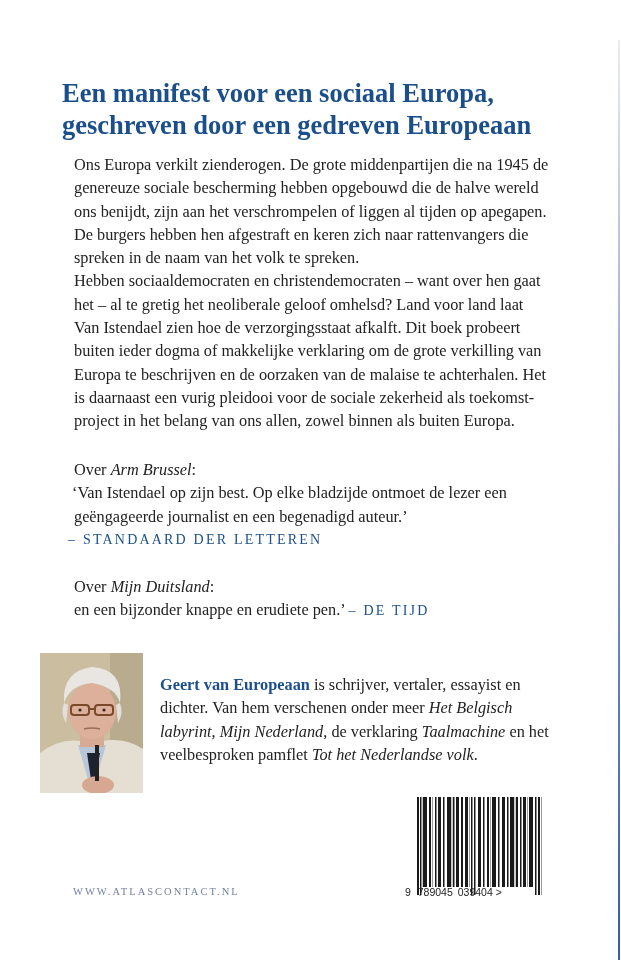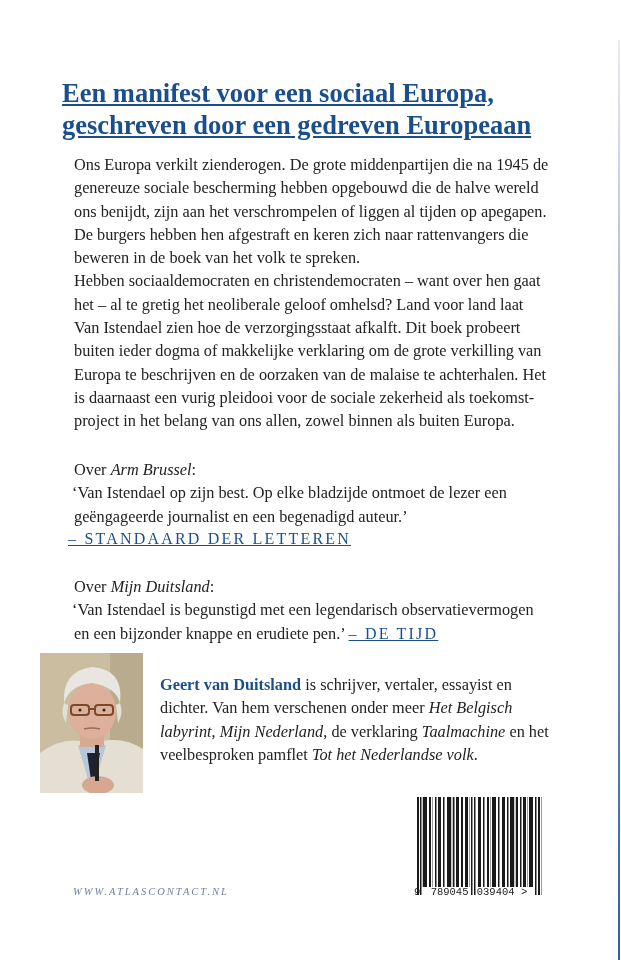--- a/index.html
+++ b/index.html
@@ -11,96 +11,93 @@
     }
     .spine-edge {
       position: absolute; top: 40px; right: 1px; width: 2px; bottom: 0;
       background: linear-gradient(to bottom, rgba(180,190,215,0.3) 0%, #8a9cc8 45%, #2f5fa0 100%);
     }
     .heading {
       position: absolute; left: 62px; top: 77px; width: 520px;
       color: #1b4f8c; font-weight: bold; font-size: 26.5px; line-height: 32px;
       margin: 0;
     }
-    .heading span { display: block; white-space: nowrap; text-decoration: underline; }
+    .heading span { display: block; white-space: nowrap; }
     .body-text {
       position: absolute; left: 74px; top: 153px; width: 480px;
       font-size: 16.3px; line-height: 23.3px; color: #222;
     }
     .body-text .ln { display: block; white-space: nowrap; }
     .quote-block { position: absolute; left: 72px; width: 500px; font-size: 16.3px; line-height: 23.3px; color: #222; }
     .quote-block .ln { display: block; white-space: nowrap; }
     .quote-block i { font-style: italic; }
     .source {
-      color: #1b4f8c; font-size: 16px; letter-spacing: 2.2px; text-transform: uppercase;
+      color: #1b4f8c; font-size: 14px; letter-spacing: 2.2px; text-transform: uppercase;
       font-weight: normal;
-      text-decoration: underline;
     }
     .source-line { display: block; white-space: nowrap; margin-left: -4px; line-height: 22px; }
     .photo {
       position: absolute; left: 40px; top: 653px; width: 103px; height: 140px;
       overflow: hidden;
       background: linear-gradient(160deg, #d9cdb6 0%, #c2b397 55%, #a89a80 100%);
     }
     .author {
       position: absolute; left: 160px; top: 673px; width: 420px;
       font-size: 16.3px; line-height: 23.3px; color: #222;
     }
     .author .ln { display: block; white-space: nowrap; }
     .author b { color: #1b4f8c; }
     .author i { font-style: italic; margin-top: 30px; }
     .barcode {
       position: absolute; left: 405px; top: 795px; width: 160px; height: 110px;
     }
     .barcode-digits {
       position: absolute; left: 405px; top: 886px;
-      font-family: Liberation Mono, monospace; font-size: 10.5px; color: #222;
+      font-family: Liberation Sans, sans-serif; font-size: 10.5px; color: #222;
       white-space: nowrap;
-      margin-left: 9px;
     }
     .website {
       position: absolute; left: 73px; top: 886px;
-      font-size: 10.5px; letter-spacing: 2px; color: #7380a0; font-style: italic;
+      font-size: 10.5px; letter-spacing: 2px; color: #7380a0;
     }
   </style>
 </head>
 <body>
 
 <div class="spine-edge"></div>
 
 <h1 class="heading">
   <span>Een manifest voor een sociaal Europa,</span>
   <span>geschreven door een gedreven Europeaan</span>
 </h1>
 
 <div class="body-text">
   <span class="ln">Ons Europa verkilt zienderogen. De grote middenpartijen die na 1945 de</span>
   <span class="ln">genereuze sociale bescherming hebben opgebouwd die de halve wereld</span>
   <span class="ln">ons benijdt, zijn aan het verschrompelen of liggen al tijden op apegapen.</span>
   <span class="ln">De burgers hebben hen afgestraft en keren zich naar rattenvangers die</span>
-  <span class="ln">beweren in de boek van het volk te spreken.</span>
+  <span class="ln">spreken in de naam van het volk te spreken.</span>
   <span class="ln">Hebben sociaaldemocraten en christendemocraten – want over hen gaat</span>
   <span class="ln">het – al te gretig het neoliberale geloof omhelsd? Land voor land laat</span>
   <span class="ln">Van Istendael zien hoe de verzorgingsstaat afkalft. Dit boek probeert</span>
   <span class="ln">buiten ieder dogma of makkelijke verklaring om de grote verkilling van</span>
   <span class="ln">Europa te beschrijven en de oorzaken van de malaise te achterhalen. Het</span>
   <span class="ln">is daarnaast een vurig pleidooi voor de sociale zekerheid als toekomst-</span>
   <span class="ln">project in het belang van ons allen, zowel binnen als buiten Europa.</span>
 </div>
 
 <div class="quote-block" style="top:458px;">
   <span class="ln" style="padding-left:2px;"><span>Over </span><i>Arm Brussel</i><span>:</span></span>
   <span class="ln">‘Van Istendael op zijn best. Op elke bladzijde ontmoet de lezer een</span>
   <span class="ln" style="padding-left:2px;">geëngageerde journalist en een begenadigd auteur.’</span>
   <span class="source-line"><span class="source">– STANDAARD DER LETTEREN</span></span>
 </div>
 
 <div class="quote-block" style="top:575px;">
   <span class="ln" style="padding-left:2px;"><span>Over </span><i>Mijn Duitsland</i><span>:</span></span>
-  <span class="ln">‘Van Istendael is begunstigd met een legendarisch observatievermogen</span>
   <span class="ln" style="padding-left:2px;"><span>en een bijzonder knappe en erudiete pen.’ </span><span class="source">– DE TIJD</span></span>
 </div>
 
 <div class="photo">
   <svg width="103" height="140" viewBox="0 0 103 140">
     <rect x="0" y="0" width="103" height="140" fill="#cdbf a3"></rect>
     <rect x="0" y="0" width="103" height="140" fill="#cbbd9f"></rect>
     <rect x="70" y="0" width="33" height="140" fill="#b9ab8e"></rect>
 
     <path d="M0 100 Q20 85 40 88 L62 88 Q85 84 103 96 L103 140 L0 140 Z" fill="#e4dfd2"></path>
@@ -123,21 +120,21 @@
     <circle cx="40" cy="57" r="1.6" fill="#3a2a22"></circle>
     <circle cx="64" cy="57" r="1.6" fill="#3a2a22"></circle>
     <path d="M44 76 Q52 74 60 76" stroke="#9c6a58" stroke-width="1.5" fill="none"></path>
 
     <ellipse cx="58" cy="132" rx="16" ry="9" fill="#d6a892"></ellipse>
     <rect x="55" y="92" width="4" height="36" fill="#222"></rect>
   </svg>
 </div>
 
 <div class="author">
-  <span class="ln"><b>Geert van Duitsland</b><span> is schrijver, vertaler, essayist en</span></span>
+  <span class="ln"><b>Geert van Europeaan</b><span> is schrijver, vertaler, essayist en</span></span>
   <span class="ln"><span>dichter. Van hem verschenen onder meer </span><i>Het Belgisch</i></span>
   <span class="ln"><i>labyrint</i><span>, </span><i>Mijn Nederland</i><span>, de verklaring </span><i>Taalmachine</i><span> en het</span></span>
   <span class="ln"><span>veelbesproken pamflet </span><i>Tot het Nederlandse volk</i><span>.</span></span>
 </div>
 
 <svg class="barcode" viewBox="0 0 160 110">
   <g fill="#1a1a1a">
     <rect x="12" y="2" width="2" height="98"></rect>
     <rect x="15" y="2" width="1.5" height="98"></rect>
     <rect x="18" y="2" width="4" height="90"></rect>

